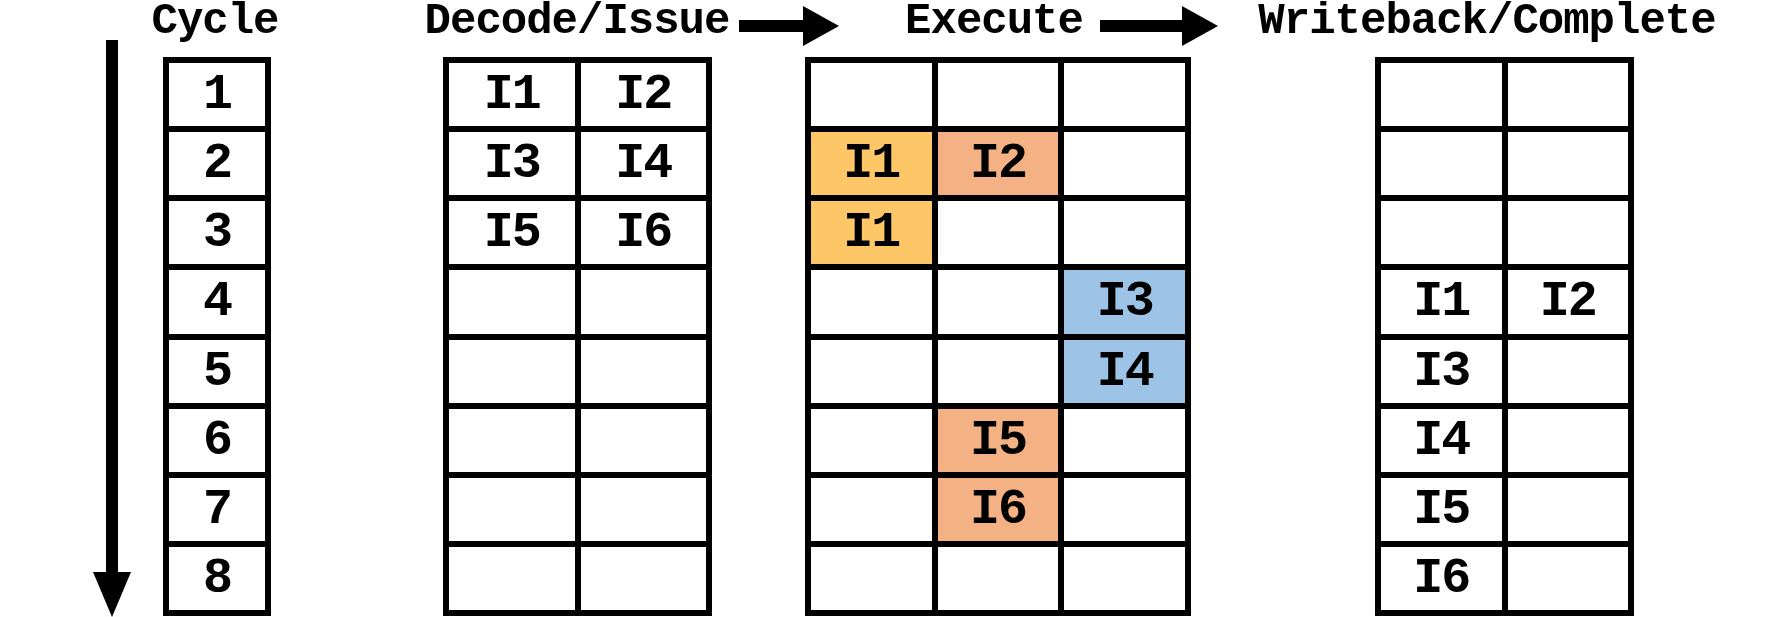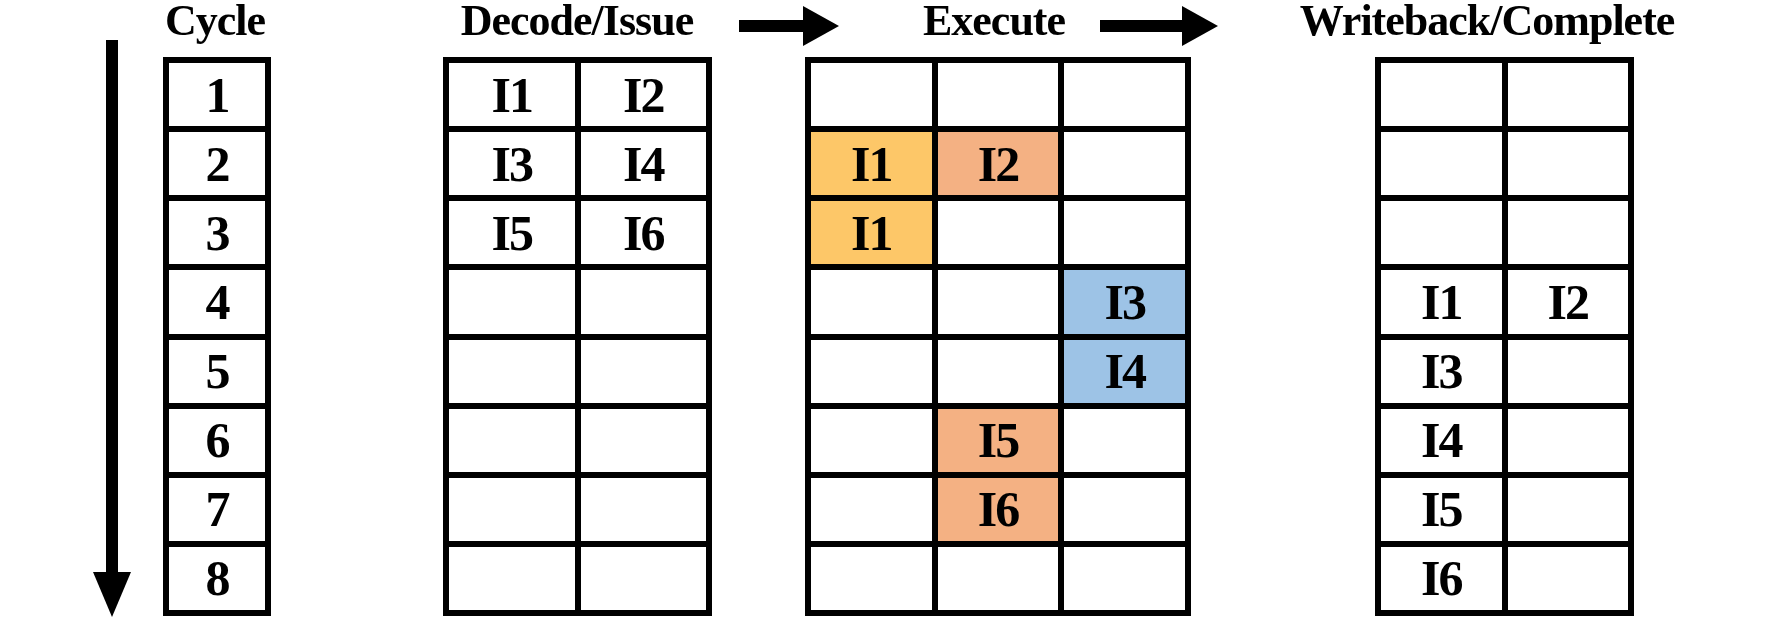--- a/index.html
+++ b/index.html
@@ -5,21 +5,21 @@
   html, body {
     margin: 0;
     padding: 0;
     background: #ffffff;
   }
   .canvas {
     position: relative;
     width: 1783px;
     height: 617px;
     background: #ffffff;
-    font-family: Liberation Serif, serif;
+    font-family: Liberation Mono, monospace;
     overflow: hidden;
     text-align: center;
   }
   .hdr {
     position: absolute;
     top: -4px;
     transform: translateX(-50%);
     font-size: 44px;
     font-weight: 700;
     line-height: 50px;

